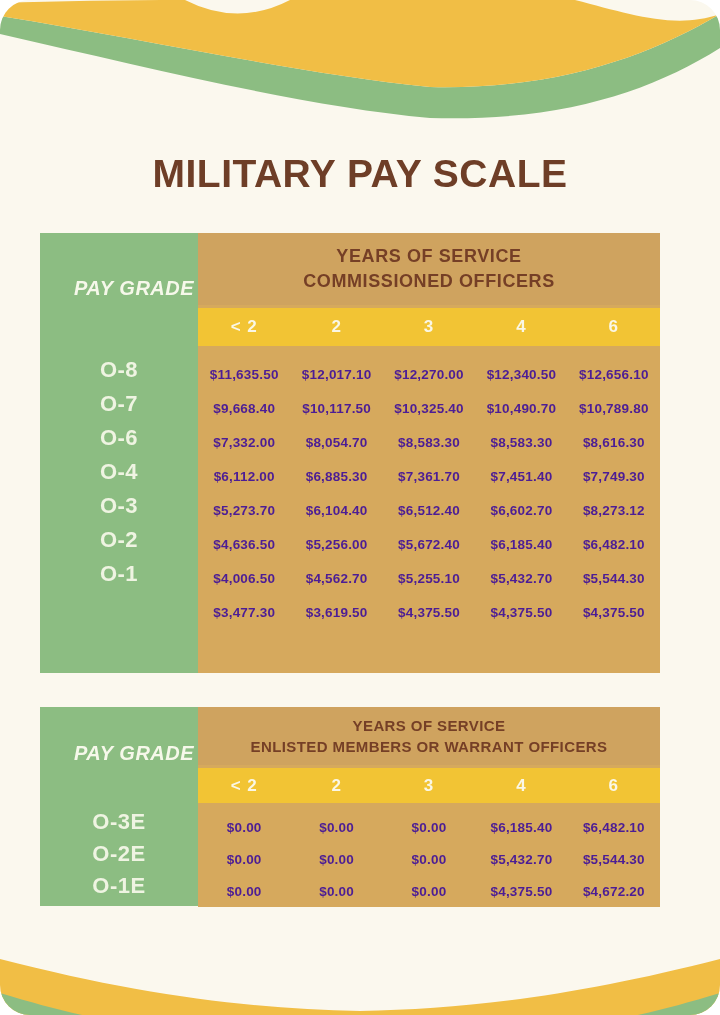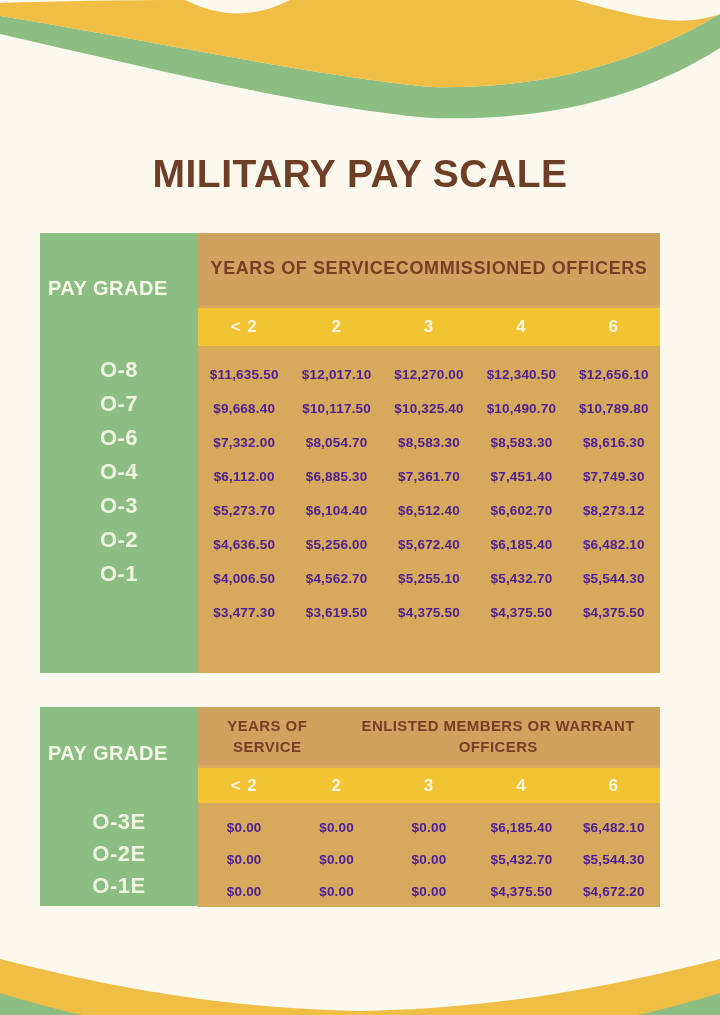--- a/index.html
+++ b/index.html
@@ -2,20 +2,21 @@
 <html><head>
 <meta charset="utf-8">
 <style>
   html,body{margin:0;padding:0;}
   .page{
     position:relative;
     width:720px;height:1015px;
     background:#FBF8EE;
     overflow:hidden;
     font-family:"Liberation Sans", sans-serif;
+    border-radius:30px;
   }
   .wave{position:absolute;left:0;display:block;}
   .wave-top{top:0;}
   .wave-bottom{bottom:0;}
 
   .title{
     position:absolute;top:152px;left:0;width:100%;
     text-align:center;
     font-size:39px;font-weight:800;letter-spacing:0.5px;
     color:#6E3E27;
@@ -28,39 +29,39 @@
   .t1{top:233px;height:440px;}
   .t2{top:707px;height:199px;}
 
   .grade-col{
     width:158px;flex:0 0 158px;
     background:#8CBD82;
     display:flex;flex-direction:column;
   }
   .grade-head{
     display:flex;align-items:center;
-    padding-left:8px;
-    color:#F6F8EA;font-weight:700;font-size:20px;letter-spacing:0.5px;
+    padding-left:34px;
+    color:#F6F8EA;font-weight:700;font-size:20px;letter-spacing:0.5px;font-style:italic;
   }
   .t1 .grade-head{height:110px;flex:0 0 110px;}
   .t2 .grade-head{height:93px;flex:0 0 93px;}
   .grade-label{
     display:flex;align-items:center;justify-content:center;
     color:#EFF4E2;font-weight:700;font-size:22px;letter-spacing:0.5px;
   }
   .t1 .grade-label{height:34px;flex:0 0 34px;}
   .t2 .grade-label{height:32px;flex:0 0 32px;}
   .t1 .grade-spacer{height:10px;flex:0 0 10px;}
   .t2 .grade-spacer{height:6px;flex:0 0 6px;}
 
   .data-col{flex:1 1 auto;display:flex;flex-direction:column;}
   .data-head{
     background:#CFA35F;
-    display:flex;flex-direction:row;align-items:center;justify-content:center;
-    color:#753F26;font-weight:800;text-align:center;line-height:1.4;
+    display:flex;flex-direction:column;align-items:center;justify-content:center;
+    color:#753F26;font-weight:800;text-align:left;line-height:1.4;
   }
   .t1 .data-head{height:72px;flex:0 0 72px;font-size:18px;letter-spacing:0.6px;}
   .t2 .data-head{height:58px;flex:0 0 58px;font-size:15px;letter-spacing:0.4px;}
 
   .col-row{
     background:#F2C434;
     display:flex;flex-direction:row;
     border-top:3px solid #D6A95D;
     border-bottom:3px solid #D6A95D;
   }

